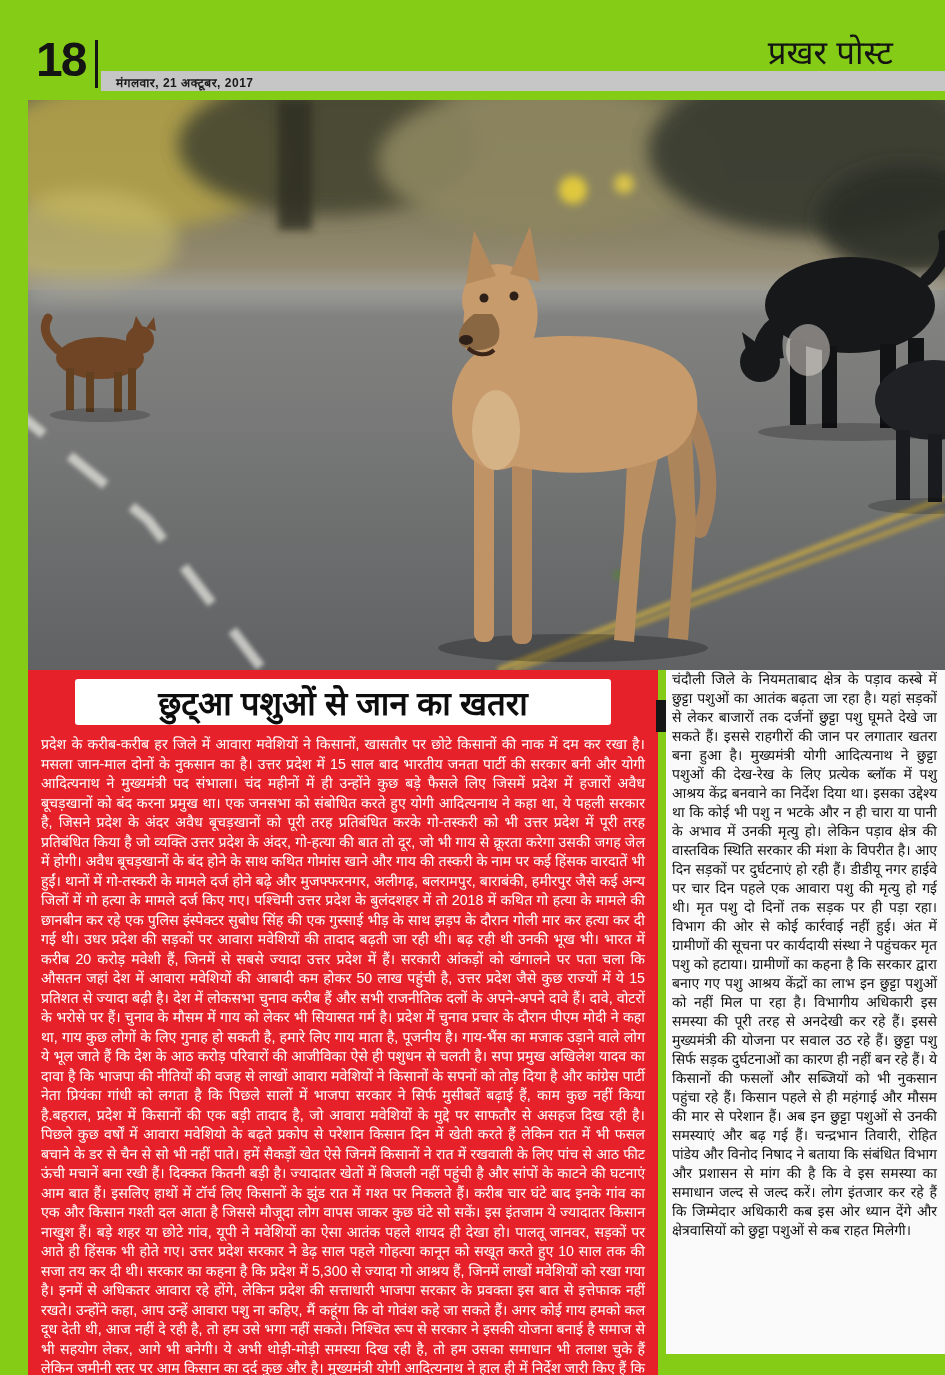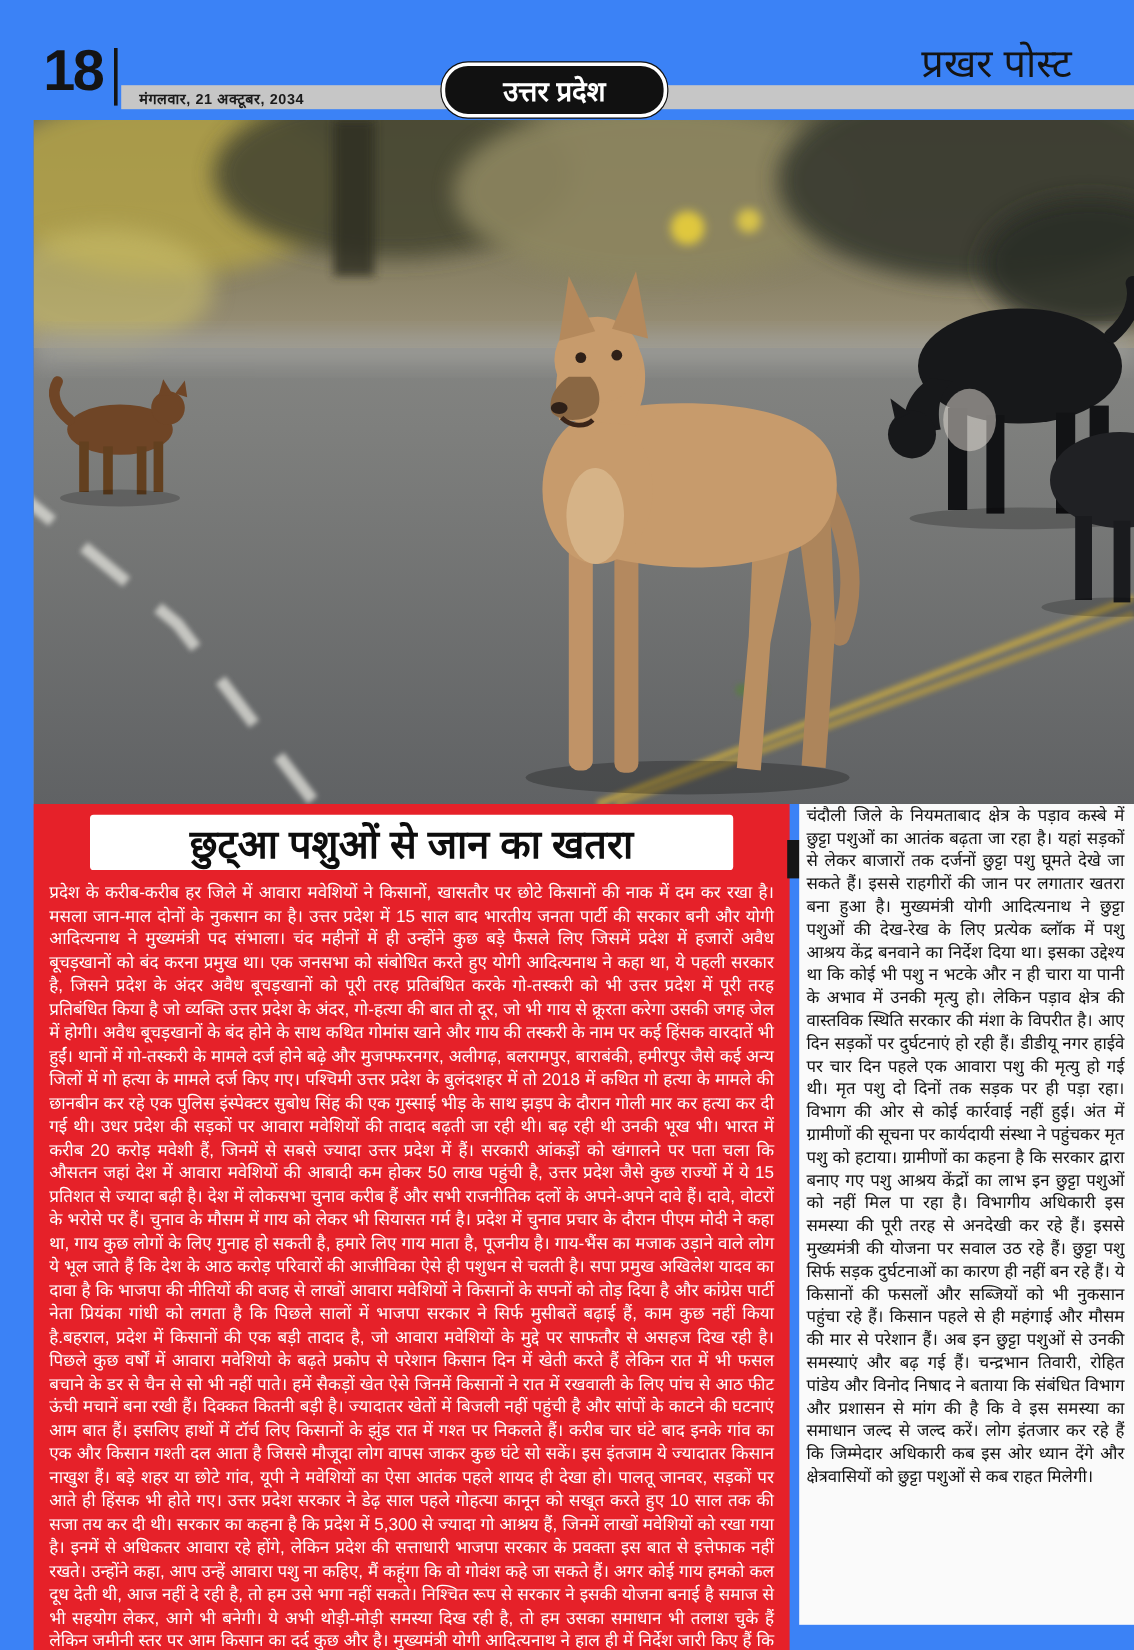--- a/index.html
+++ b/index.html
@@ -1,17 +1,17 @@
 <!DOCTYPE html>
 <html lang="hi"><head>
 <meta charset="utf-8">
 <style>
   html,body{margin:0;padding:0;background:#ffffff;}
   .page{
-    position:relative;width:945px;height:1375px;background:#3b82f6;overflow:hidden;
+    position:relative;width:945px;height:1375px;background:#84cc16;overflow:hidden;
     font-family:"Liberation Sans","DejaVu Sans",sans-serif;
   }
   
   .page-num{position:absolute;left:36px;top:36px;font-size:48px;font-weight:bold;color:#141414;letter-spacing:-2px;line-height:1;}
   .hdr-vbar{position:absolute;left:95px;top:40px;width:3px;height:48px;background:#141414;}
   .hdr-graybar{position:absolute;left:101px;top:71px;width:844px;height:20px;background:#c6c6c6;}
   .hdr-date{position:absolute;left:116px;top:74px;font-size:12px;font-weight:bold;color:#1a1a1a;letter-spacing:.5px;}
   .section-pill{
     position:absolute;left:368px;top:52px;width:182px;height:40px;background:#111111;border-radius:22px;
     display:flex;align-items:center;justify-content:center;color:#ffffff;font-size:23px;font-weight:bold;
@@ -49,22 +49,21 @@
   }
 </style>
 </head>
 <body>
 
 <div class="page">
 
   <div class="page-num">18</div>
   <div class="hdr-vbar"></div>
   <div class="hdr-graybar"></div>
-  <div class="hdr-date">मंगलवार, 21 अक्टूबर, 2034</div>
-  <div class="section-pill">उत्तर प्रदेश</div>
+  <div class="hdr-date">मंगलवार, 21 अक्टूबर, 2017</div>
   <div class="masthead">प्रखर पोस्ट</div>
   <div class="masthead-sub">हिन्दी साप्ताहिक, लखनऊ</div>
 
   <div class="photo">
     <svg viewBox="0 0 917 570" preserveAspectRatio="none">
       <defs>
         <linearGradient id="roadG" x1="0" y1="0" x2="0" y2="1">
           <stop offset="0" stop-color="#94948f"></stop>
           <stop offset="0.45" stop-color="#7e7f7d"></stop>
           <stop offset="1" stop-color="#606264"></stop>

